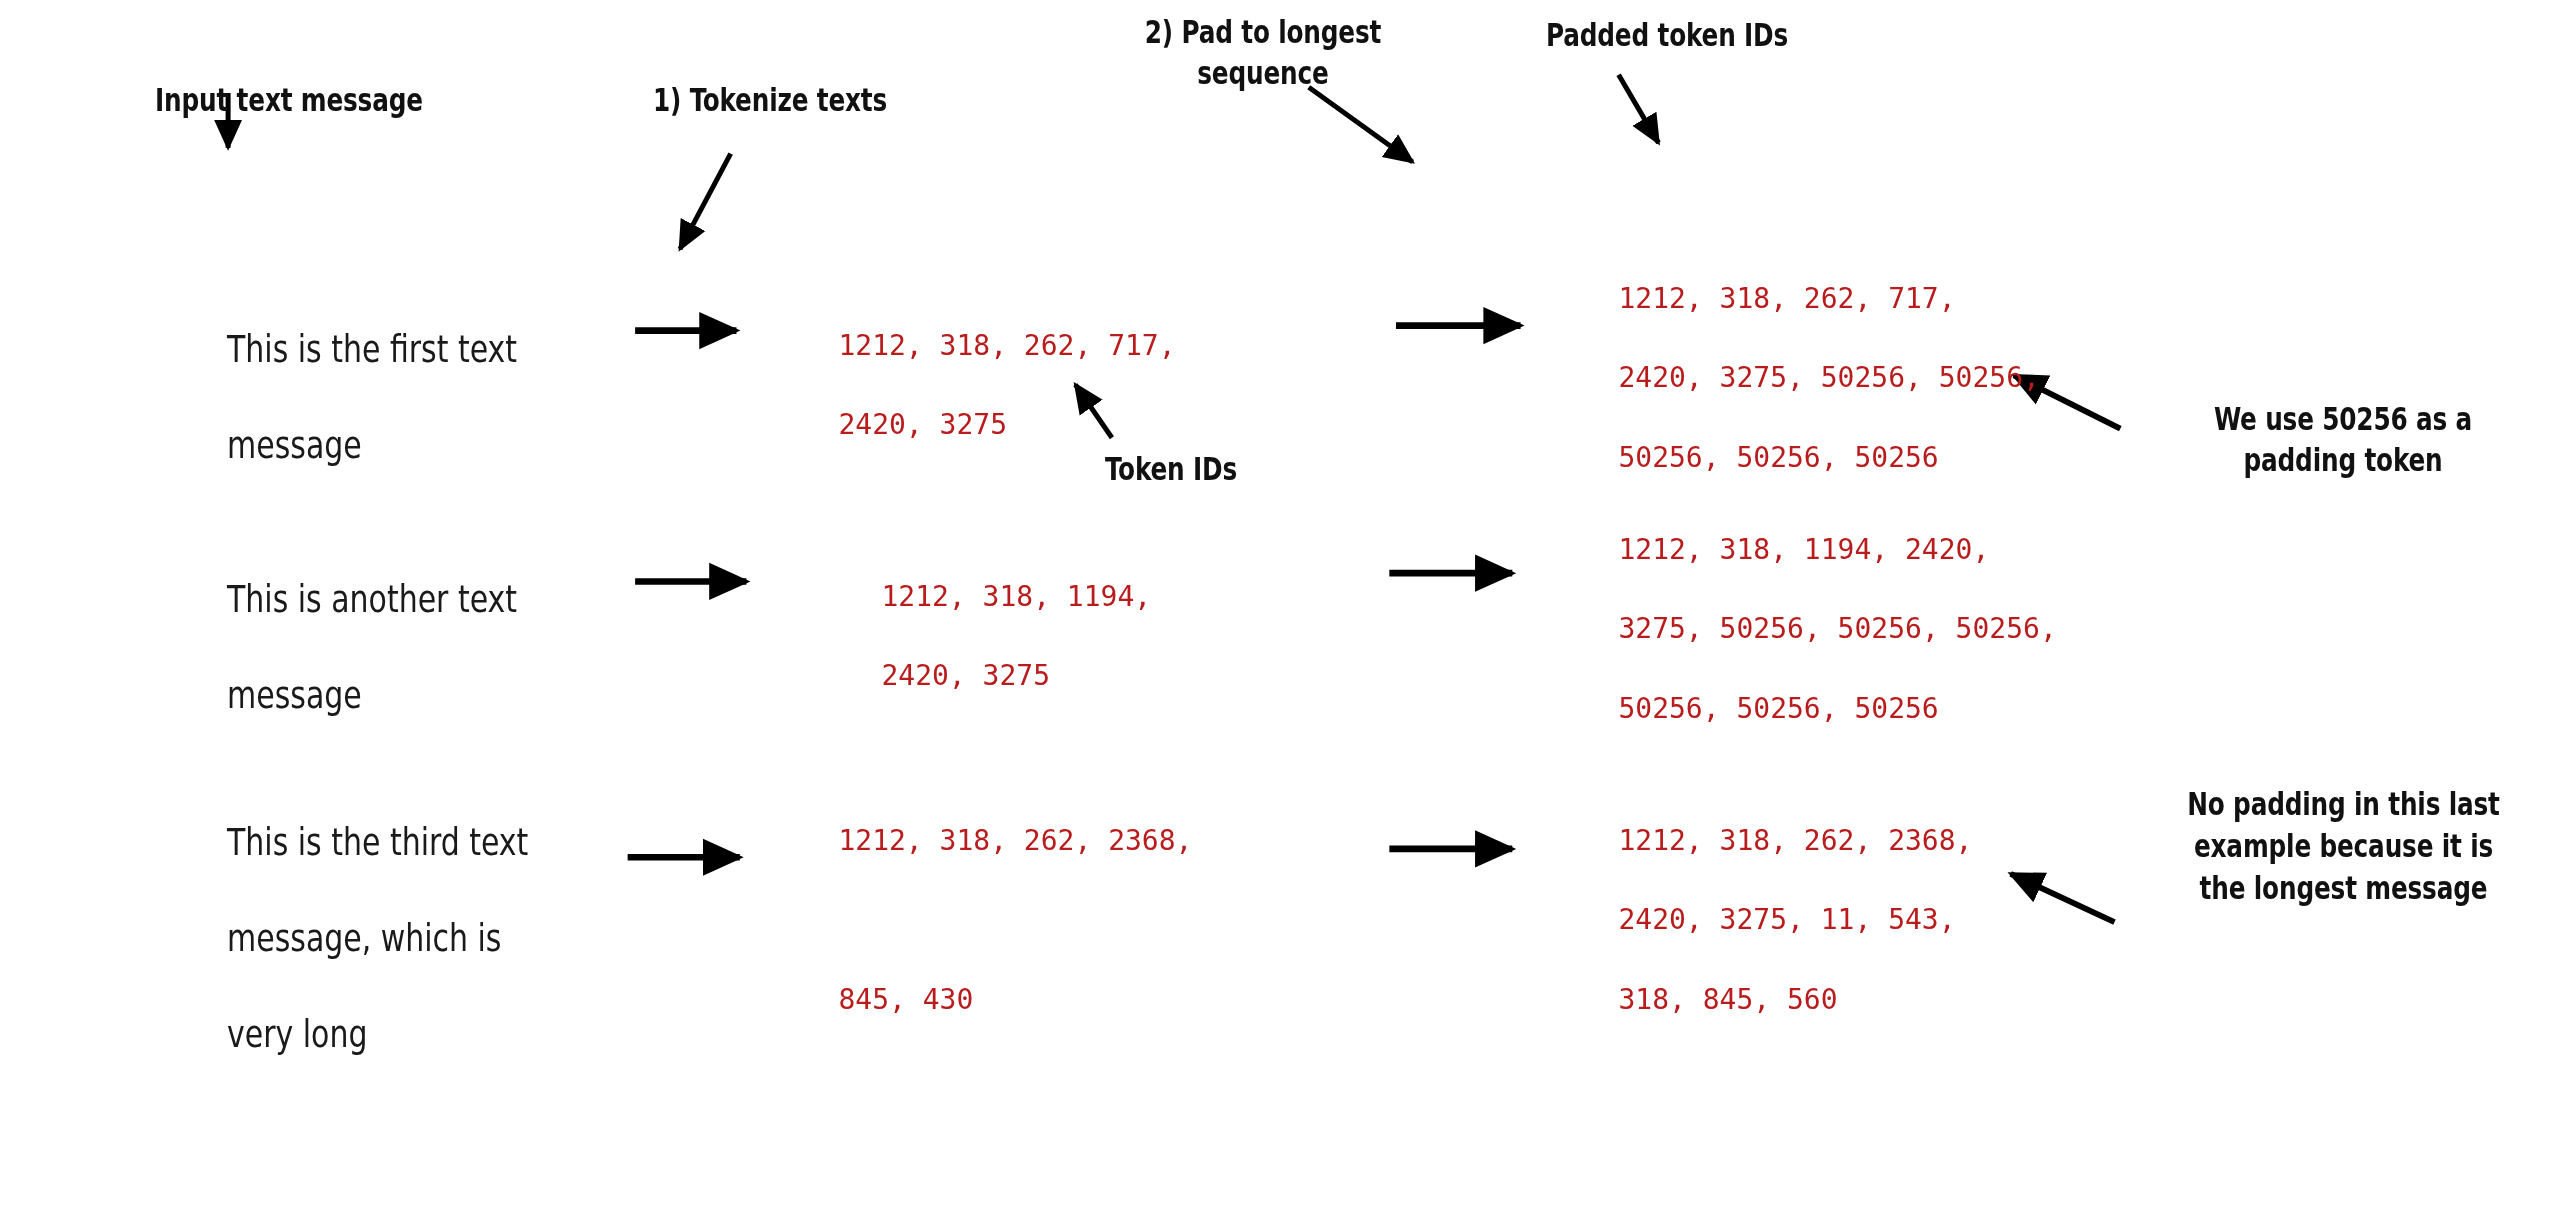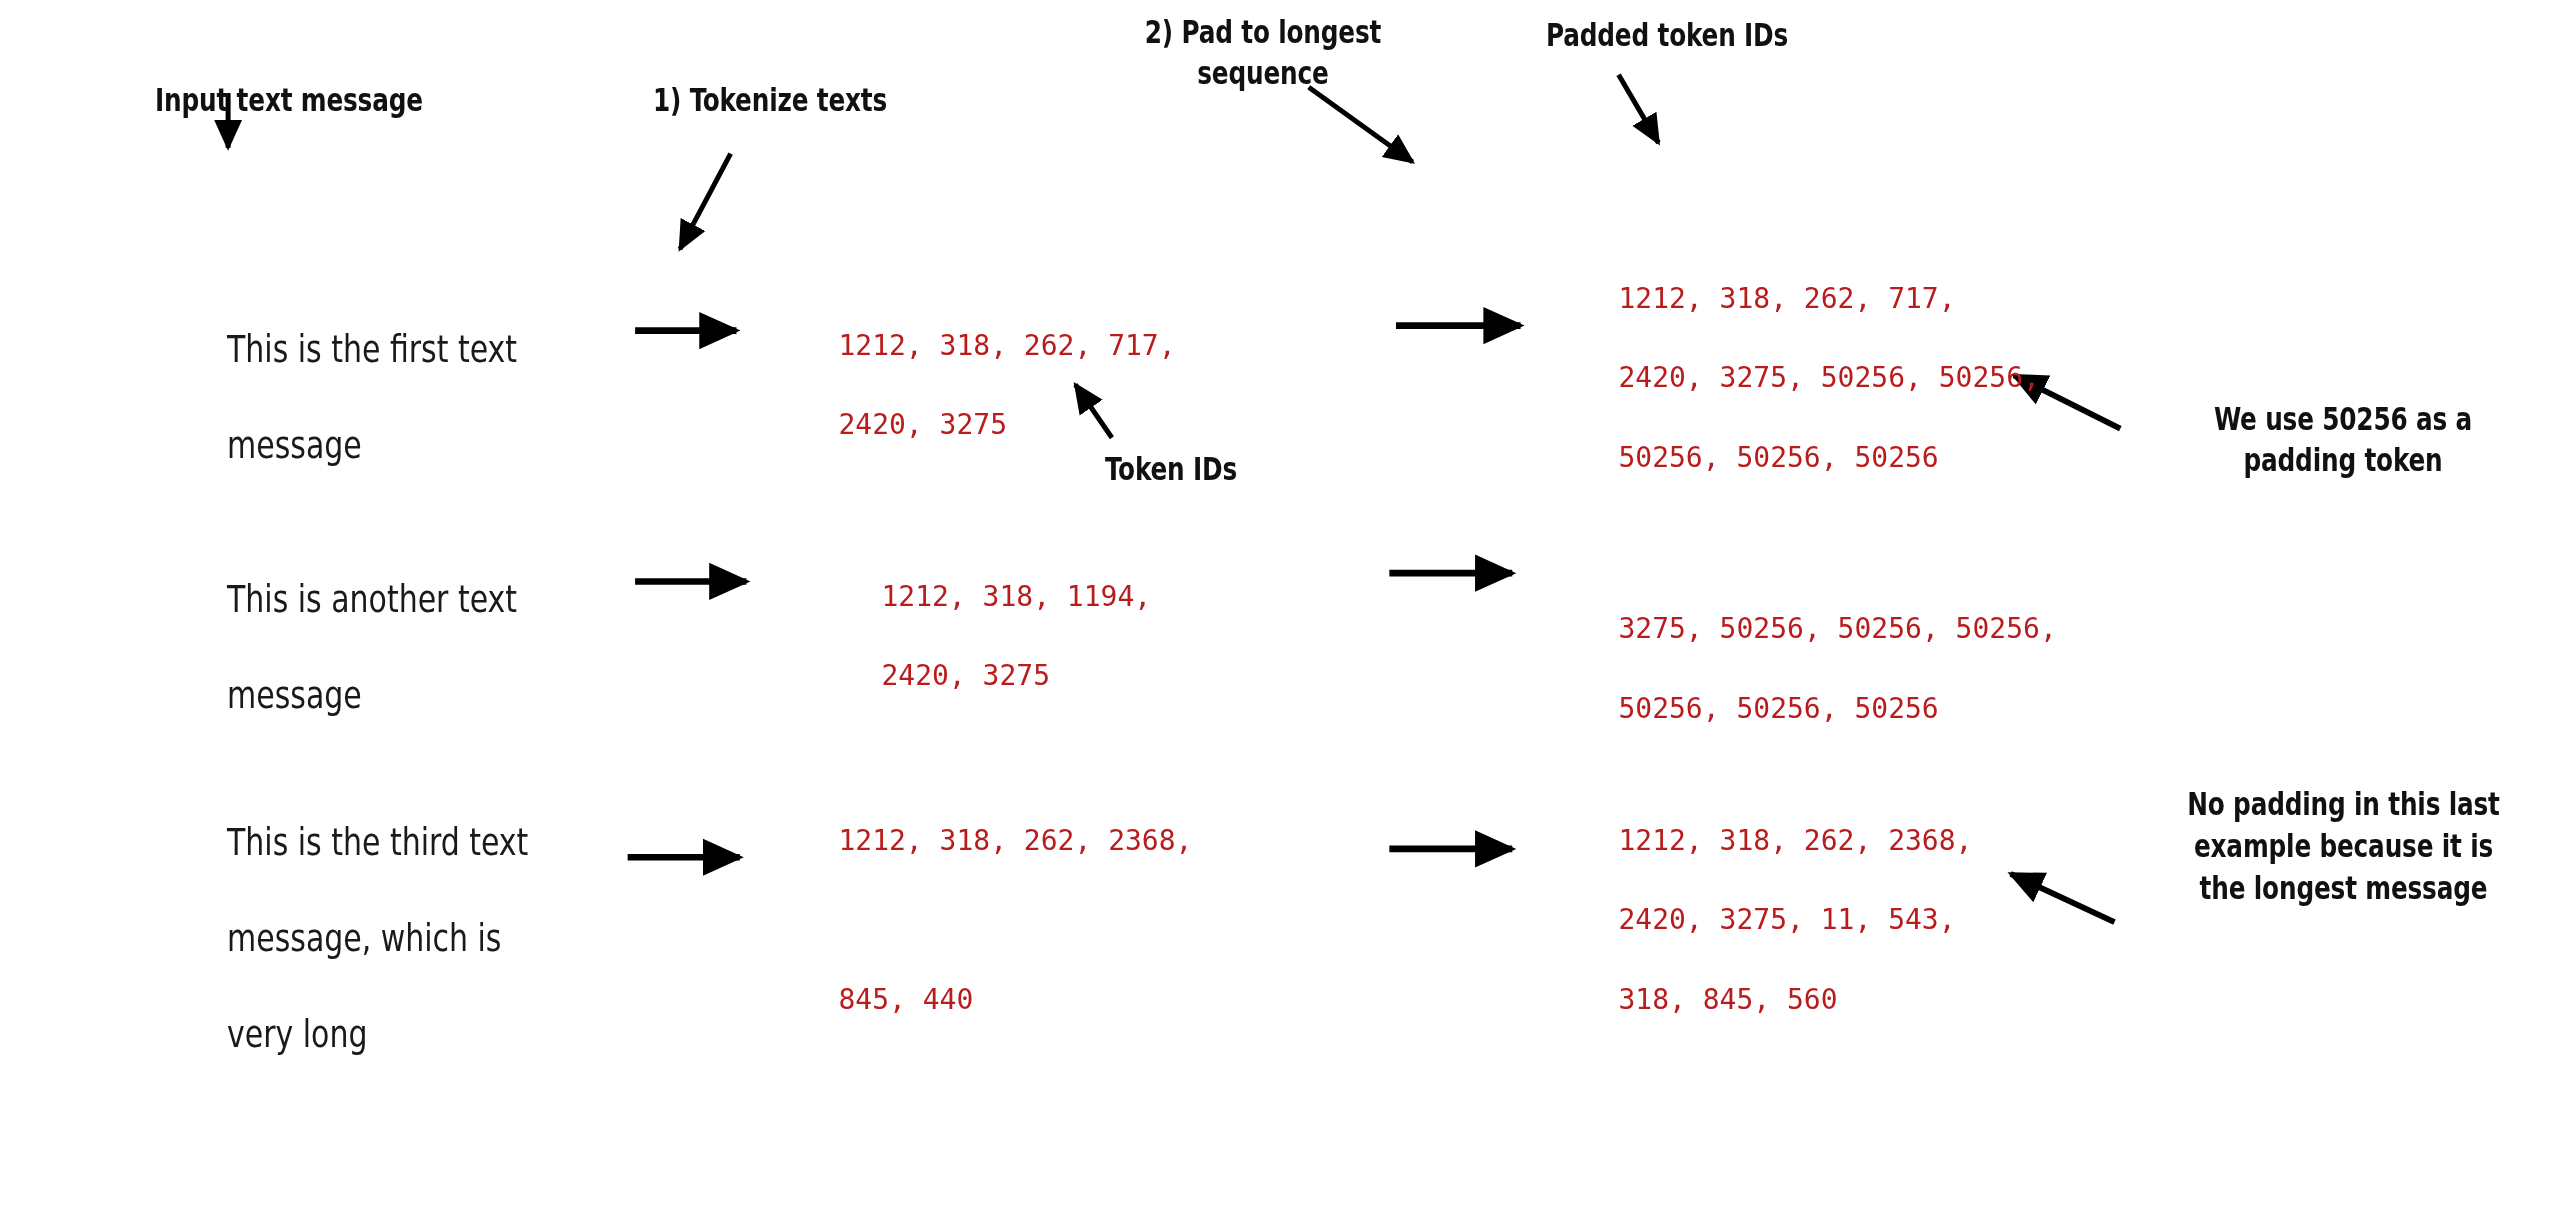--- a/index.html
+++ b/index.html
@@ -187,35 +187,35 @@
     <span>This is another text</span><br>
     <span>message</span>
   </div>
 
   <div class="ids" style="left:814px; top:537px;">
     <span>1212, 318, 1194,</span><br>
     <span>2420, 3275</span>
   </div>
 
   <div class="ids" style="left:1551px; top:490px;">
-    <br>
+    <span>1212, 318, 1194, 2420,</span><br>
     <span>3275, </span><span class="pad">50256, 50256, 50256,</span><br>
     <span class="pad">50256, 50256, 50256</span>
   </div>
 
   <div class="msg" style="left:189px; top:771px;">
     <span>This is the third text</span><br>
     <span>message, which is</span><br>
     <span>very long</span>
   </div>
 
   <div class="ids" style="left:771px; top:781px;">
     <span>1212, 318, 262, 2368,</span><br>
     <br>
-    <span>845, 440</span>
+    <span>845, 430</span>
   </div>
 
   <div class="ids" style="left:1551px; top:781px;">
     <span>1212, 318, 262, 2368,</span><br>
     <span>2420, 3275, 11, 543,</span><br>
     <span>318, 845, 560</span>
   </div>
 
   <div class="anno center" style="left:2111px; top:784px; width:465px; transform-origin:center top;">No padding in this last</div>
   <div class="anno center" style="left:2111px; top:826px; width:465px; transform-origin:center top;">example because it is</div>

